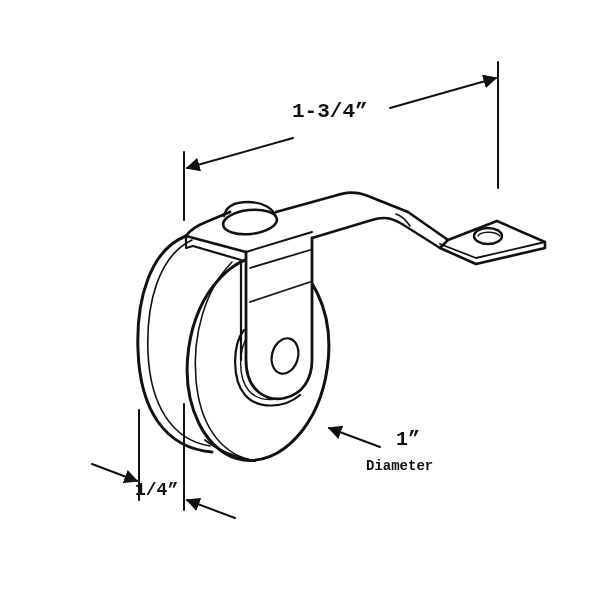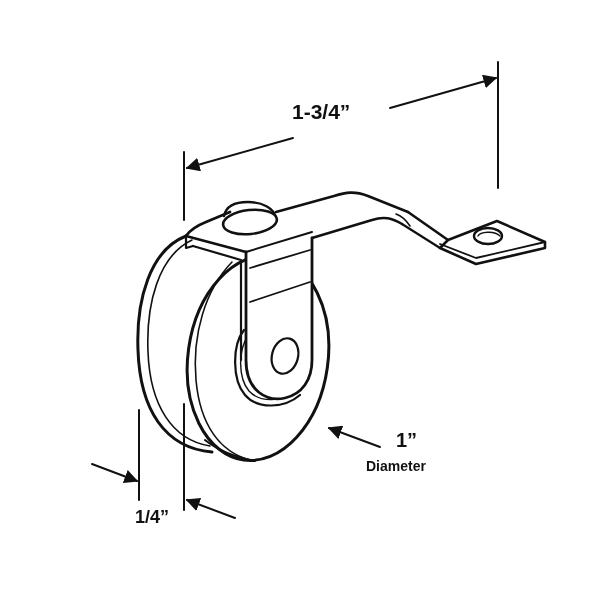--- a/index.html
+++ b/index.html
@@ -1,28 +1,28 @@
 <!DOCTYPE html>
 <html><head>
   <meta charset="utf-8">
   <style>
     html, body { margin: 0; padding: 0; background: #ffffff; }
     body { width: 600px; height: 600px; overflow: hidden; }
     .canvas { position: relative; width: 600px; height: 600px; }
     svg.drawing { position: absolute; left: 0; top: 0; }
     .lbl {
       position: absolute;
-      font-family: Liberation Sans, sans-serif;
+      font-family: Liberation Mono, monospace;
       font-weight: bold;
       color: #111111;
       white-space: nowrap;
       line-height: 1;
     }
     .lbl-width { left: 292px; top: 101px; font-size: 21px; }
-    .lbl-thick { left: 135px; top: 508px; font-size: 18px; }
+    .lbl-thick { left: 135px; top: 481px; font-size: 18px; }
     .lbl-dia-num { left: 396px; top: 430px; font-size: 20px; }
     .lbl-dia-word { left: 366px; top: 459px; font-size: 14px; }
   </style>
 </head>
 <body>
 
 <div class="canvas">
   <svg class="drawing" width="600" height="600" viewBox="0 0 600 600" fill="none" stroke="#111" stroke-linecap="round" stroke-linejoin="round">
     <defs>
       <marker id="ah" viewBox="0 0 10 10" refX="9" refY="5" markerWidth="7" markerHeight="7" orient="auto-start-reverse">

